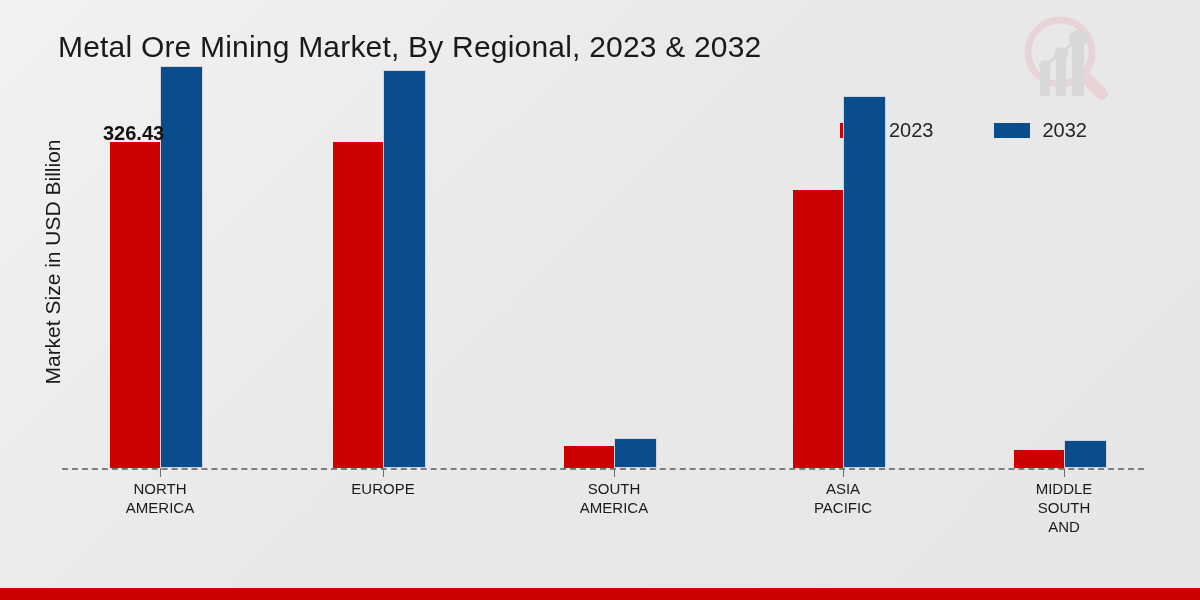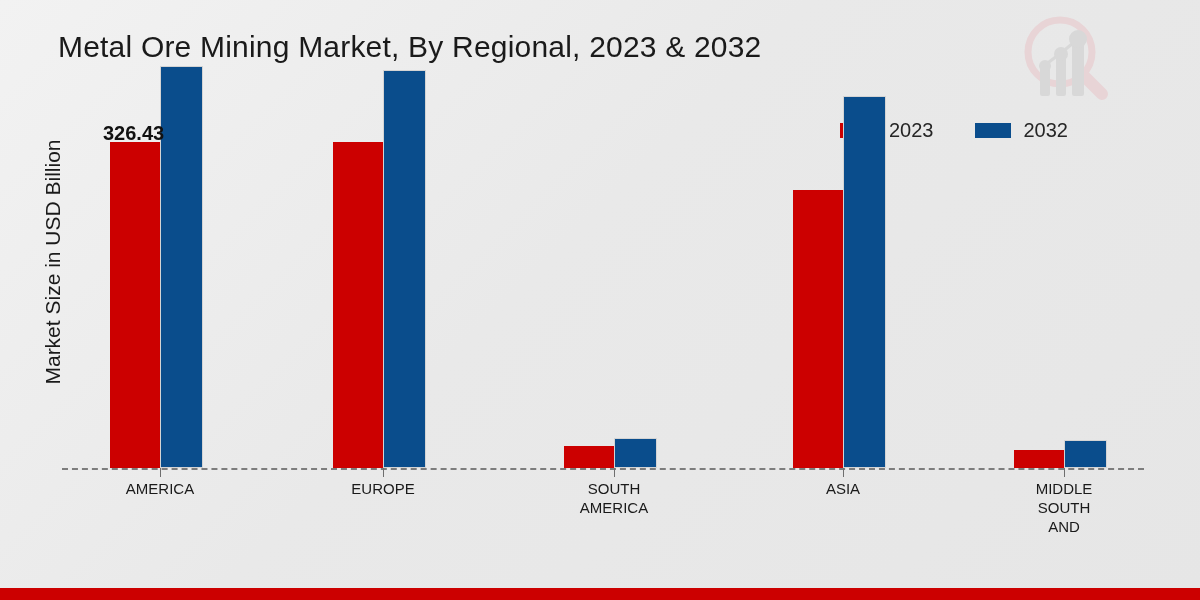--- a/index.html
+++ b/index.html
@@ -46,21 +46,21 @@
     white-space: nowrap;
   }
 
   
   .legend {
     position: absolute;
     top: 119px;
     left: 840px;
     display: flex;
     align-items: center;
-    gap: 41px;
+    gap: 60px;
   }
   .legend-item {
     display: flex;
     align-items: center;
     gap: 13px;
   }
   .legend-swatch {
     width: 36px;
     height: 15px;
     display: block;
@@ -202,34 +202,36 @@
         <div class="bar blue" style="left: 614px; width: 43px; height: 30px;"></div>
         <div class="bar red" style="left: 793px; width: 50px; height: 278px;"></div>
         <div class="bar blue" style="left: 843px; width: 43px; height: 372px;"></div>
         <div class="bar red" style="left: 1014px; width: 50px; height: 18px;"></div>
         <div class="bar blue" style="left: 1064px; width: 43px; height: 28px;"></div>
       </div>
     <div id="labels-layer">
         <div class="value-label" style="left: 103px; top: 122px;">326.43</div>
         <div class="tick" style="left: 160px;"></div>
         <div class="cat-label" style="left: 75px;">
+          <span>NORTH</span>
           <span>AMERICA</span>
         </div>
         <div class="tick" style="left: 383px;"></div>
         <div class="cat-label" style="left: 298px; text-align: center;">
           <span>EUROPE</span>
         </div>
         <div class="tick" style="left: 614px;"></div>
         <div class="cat-label" style="left: 529px;">
           <span>SOUTH</span>
           <span>AMERICA</span>
         </div>
         <div class="tick" style="left: 843px;"></div>
         <div class="cat-label" style="left: 758px;">
           <span>ASIA</span>
+          <span>PACIFIC</span>
         </div>
         <div class="tick" style="left: 1064px;"></div>
         <div class="cat-label" style="left: 979px;">
           <span>MIDDLE</span>
           <span>SOUTH</span>
           <span>AND</span>
         </div>
       </div>
   </div>
 

